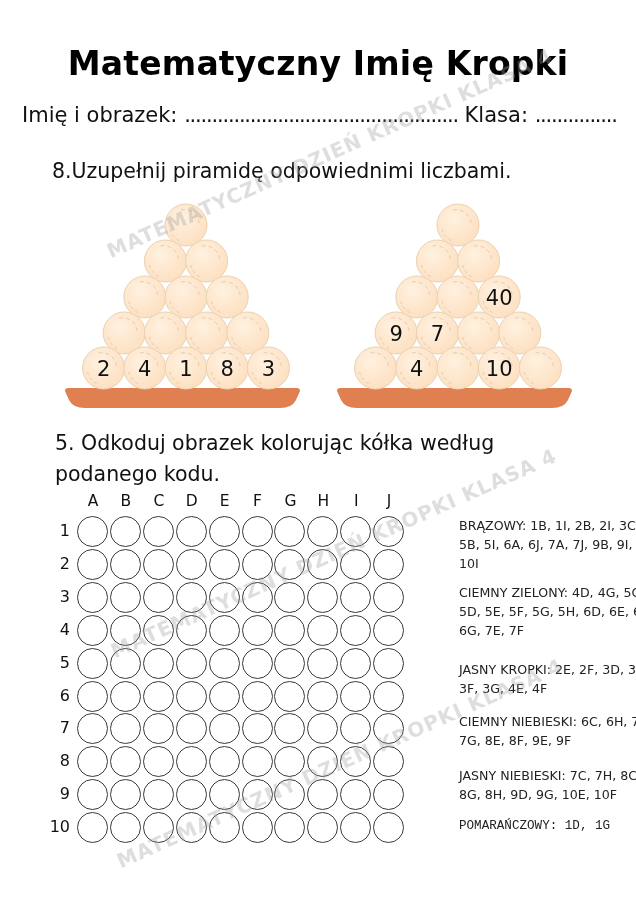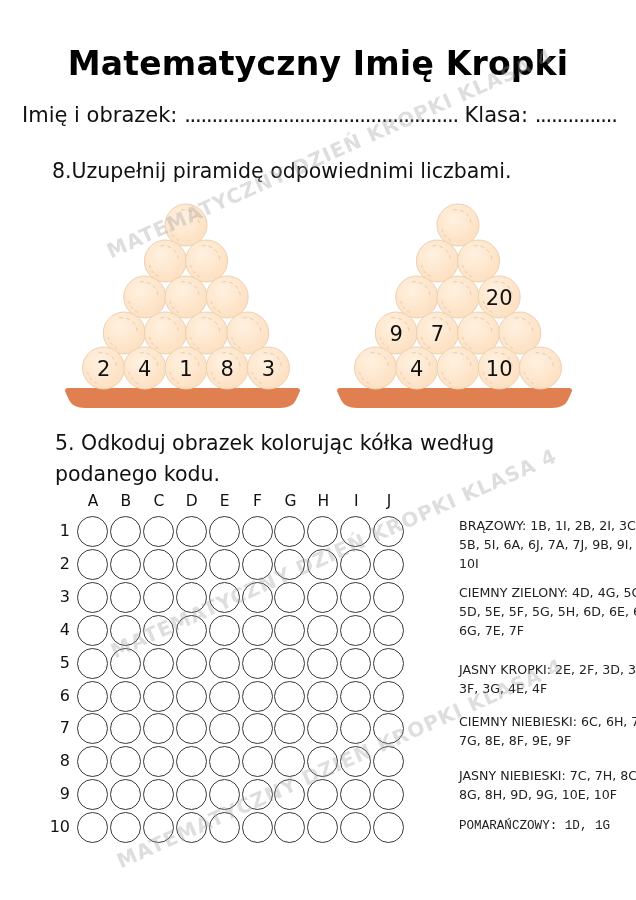--- a/index.html
+++ b/index.html
@@ -134,21 +134,21 @@
       <path d="M535.4 353 A15 15 0 0 1 553.4 366" fill="none" stroke="#d9c3a8" stroke-width="0.8" stroke-dasharray="4 3"></path>
       <path d="M524.4 372 A17 17 0 0 0 534.4 384" fill="none" stroke="#d9c3a8" stroke-width="0.8" stroke-dasharray="3 3"></path>
     </g>
 </svg>
 <div id="ball-labels">
     <div class="ball-num" style="left: 103.6px; top: 369px;">2</div>
     <div class="ball-num" style="left: 144.8px; top: 369px;">4</div>
     <div class="ball-num" style="left: 186px; top: 369px;">1</div>
     <div class="ball-num" style="left: 227.2px; top: 369px;">8</div>
     <div class="ball-num" style="left: 268.4px; top: 369px;">3</div>
-    <div class="ball-num" style="left: 499.2px; top: 298px;">20</div>
+    <div class="ball-num" style="left: 499.2px; top: 298px;">40</div>
     <div class="ball-num" style="left: 396.2px; top: 334px;">9</div>
     <div class="ball-num" style="left: 437.4px; top: 334px;">7</div>
     <div class="ball-num" style="left: 416.8px; top: 369px;">4</div>
     <div class="ball-num" style="left: 499.2px; top: 369px;">10</div>
   </div>
 
 <div class="abs task2">5. Odkoduj obrazek kolorując kółka według podanego kodu.</div>
 <div id="grid">
     <div class="col-label" style="left: 93px;">A</div>
     <div class="col-label" style="left: 125.9px;">B</div>

